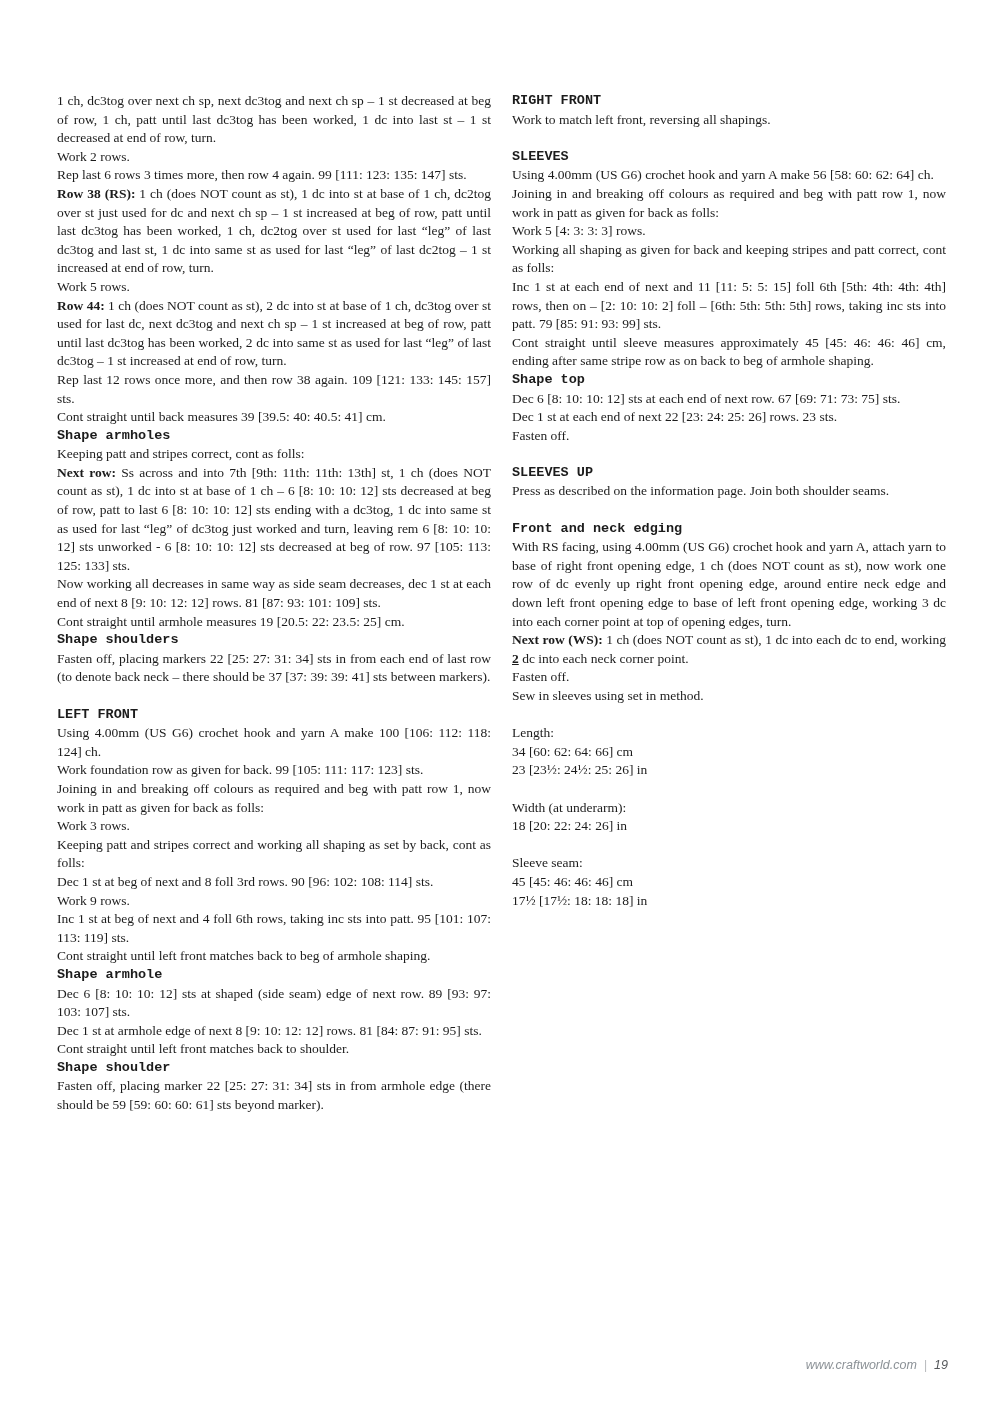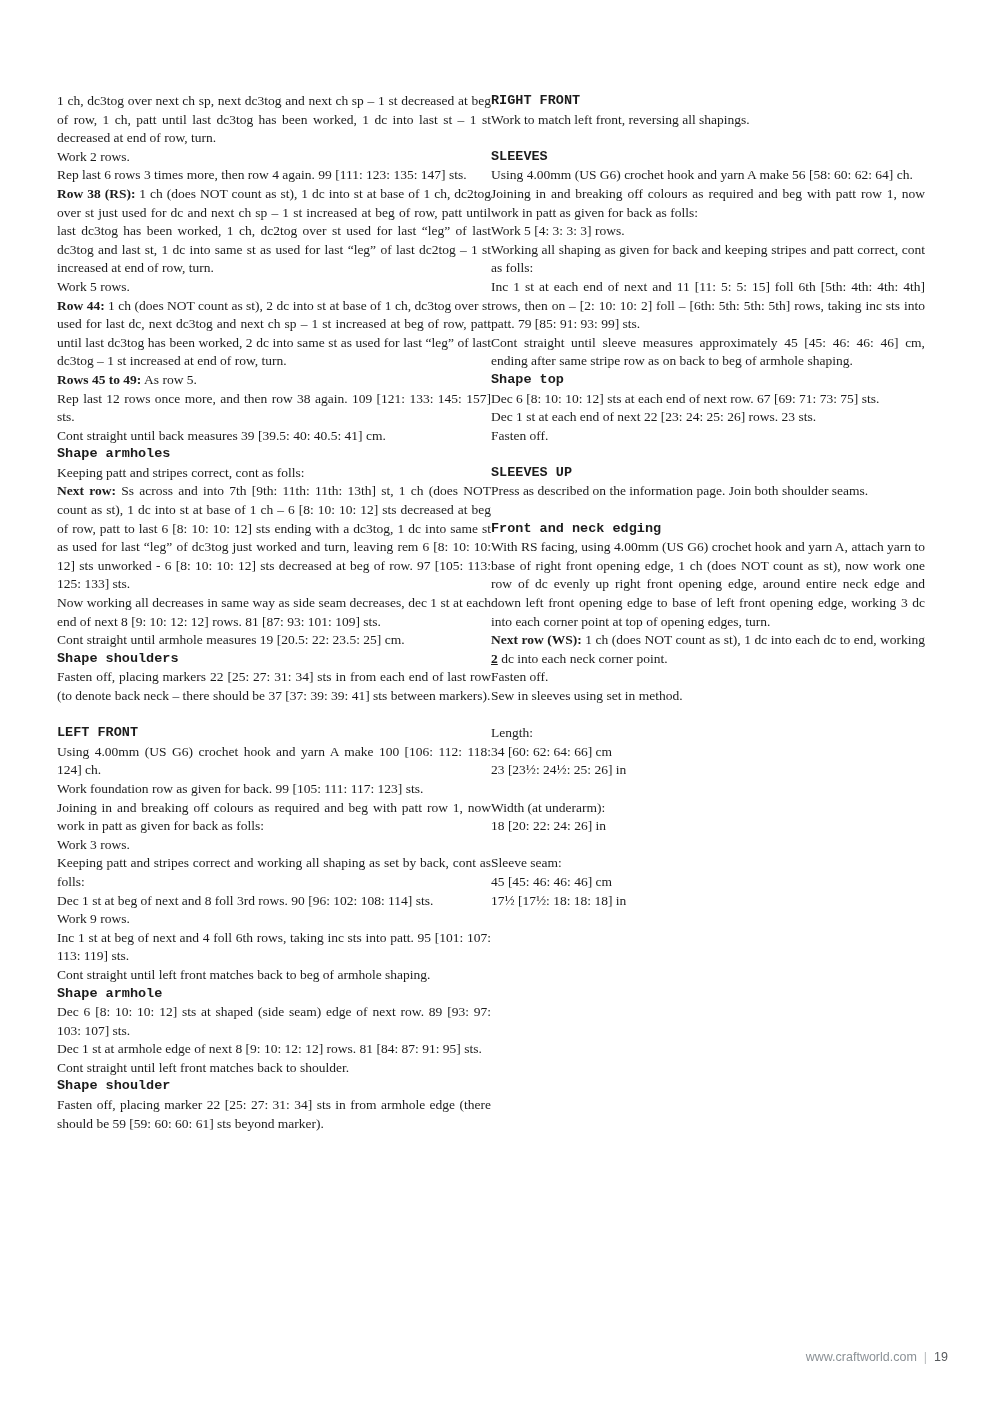--- a/index.html
+++ b/index.html
@@ -19,20 +19,21 @@
     position: absolute;
     inset: 0;
     background: #ffffff;
   }
   .columns {
     position: absolute;
     left: 57px;
     top: 92px;
     width: 888px;
     display: flex;
+    gap: 21px;
   }
   .col {
     width: 434px;
     flex: 0 0 434px;
   }
   .col p {
     margin: 0;
     font-size: 13.5px;
     line-height: 18.6px;
     text-align: justify;
@@ -44,25 +45,26 @@
     font-family: Liberation Mono, monospace;
   }
   .spacer {
     height: 18.6px;
   }
   .b { font-weight: bold; font-family: Liberation Serif, serif; }
   .u { text-decoration: underline; }
   .footer {
     position: absolute;
     right: 52px;
-    bottom: 50px;
+    bottom: 42px;
     font-family: "Liberation Sans", sans-serif;
     font-size: 12.5px;
     color: #8b9196;
     white-space: nowrap;
+    font-style: italic;
   }
   .footer .footer-sep {
     color: #b9bcbe;
     margin: 0 7px;
   }
   .footer .footer-page {
     color: #55585b;
   }
 </style>
 </head>
@@ -71,21 +73,20 @@
 <div class="page">
 
   <div class="columns">
     <div class="col">
         <p class="body"><span>1 ch, dc3tog over next ch sp, next dc3tog and next ch sp – 1 st decreased at beg of row, 1 ch, patt until last dc3tog has been worked, 1 dc into last st – 1 st decreased at end of row, turn.</span></p>
         <p class="body"><span>Work 2 rows.</span></p>
         <p class="body"><span>Rep last 6 rows 3 times more, then row 4 again. 99 [111: 123: 135: 147] sts.</span></p>
         <p class="body"><span class="b">Row 38 (RS):</span><span> 1 ch (does NOT count as st), 1 dc into st at base of 1 ch, dc2tog over st just used for dc and next ch sp – 1 st increased at beg of row, patt until last dc3tog has been worked, 1 ch, dc2tog over st used for last “leg” of last dc3tog and last st, 1 dc into same st as used for last “leg” of last dc2tog – 1 st increased at end of row, turn.</span></p>
         <p class="body"><span>Work 5 rows.</span></p>
         <p class="body"><span class="b">Row 44:</span><span> 1 ch (does NOT count as st), 2 dc into st at base of 1 ch, dc3tog over st used for last dc, next dc3tog and next ch sp – 1 st increased at beg of row, patt until last dc3tog has been worked, 2 dc into same st as used for last “leg” of last dc3tog – 1 st increased at end of row, turn.</span></p>
-        <p class="body"><span class="b">Rows 45 to 49:</span><span> As row 5.</span></p>
         <p class="body"><span>Rep last 12 rows once more, and then row 38 again. 109 [121: 133: 145: 157] sts.</span></p>
         <p class="body"><span>Cont straight until back measures 39 [39.5: 40: 40.5: 41] cm.</span></p>
         <p class="subheading"><span>Shape armholes</span></p>
         <p class="body"><span>Keeping patt and stripes correct, cont as folls:</span></p>
         <p class="body"><span class="b">Next row:</span><span> Ss across and into 7th [9th: 11th: 11th: 13th] st, 1 ch (does NOT count as st), 1 dc into st at base of 1 ch – 6 [8: 10: 10: 12] sts decreased at beg of row, patt to last 6 [8: 10: 10: 12] sts ending with a dc3tog, 1 dc into same st as used for last “leg” of dc3tog just worked and turn, leaving rem 6 [8: 10: 10: 12] sts unworked - 6 [8: 10: 10: 12] sts decreased at beg of row. 97 [105: 113: 125: 133] sts.</span></p>
         <p class="body"><span>Now working all decreases in same way as side seam decreases, dec 1 st at each end of next 8 [9: 10: 12: 12] rows. 81 [87: 93: 101: 109] sts.</span></p>
         <p class="body"><span>Cont straight until armhole measures 19 [20.5: 22: 23.5: 25] cm.</span></p>
         <p class="subheading"><span>Shape shoulders</span></p>
         <p class="body"><span>Fasten off, placing markers 22 [25: 27: 31: 34] sts in from each end of last row (to denote back neck – there should be 37 [37: 39: 39: 41] sts between markers).</span></p>
         <div class="spacer"></div>

